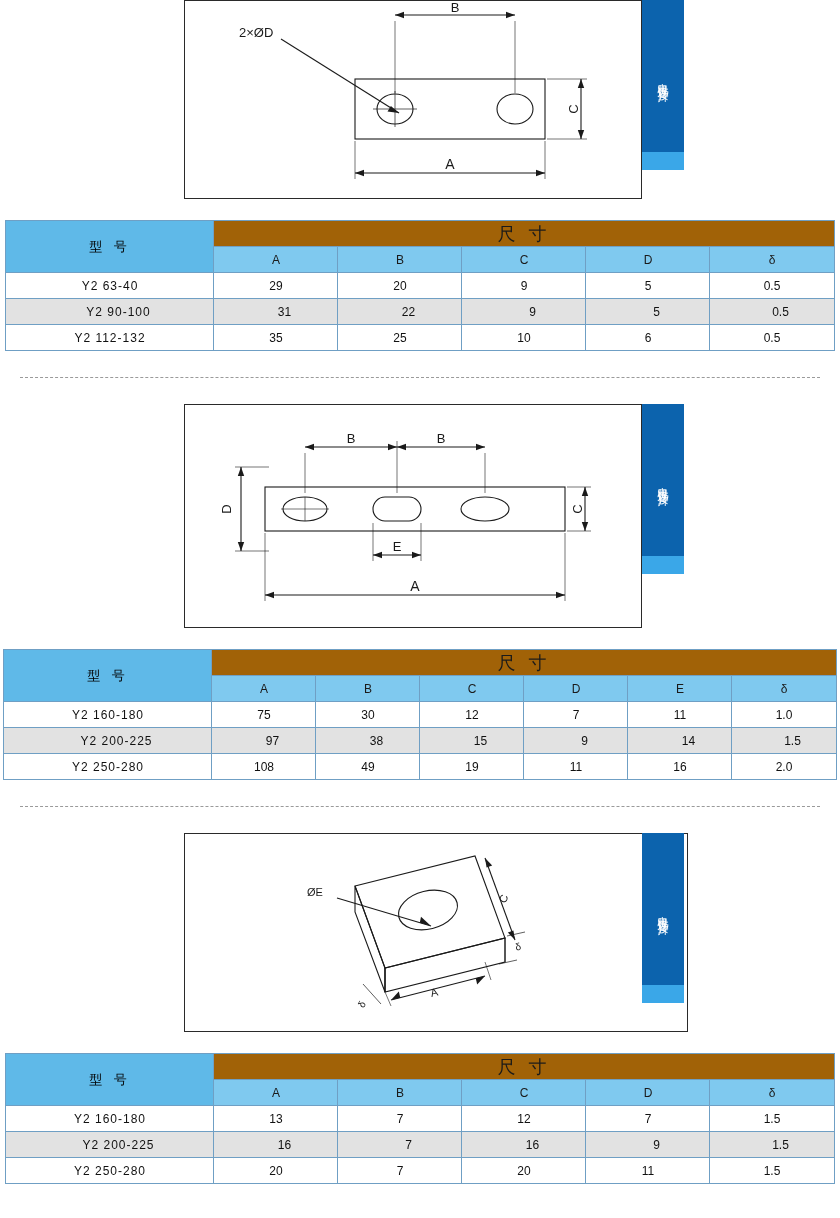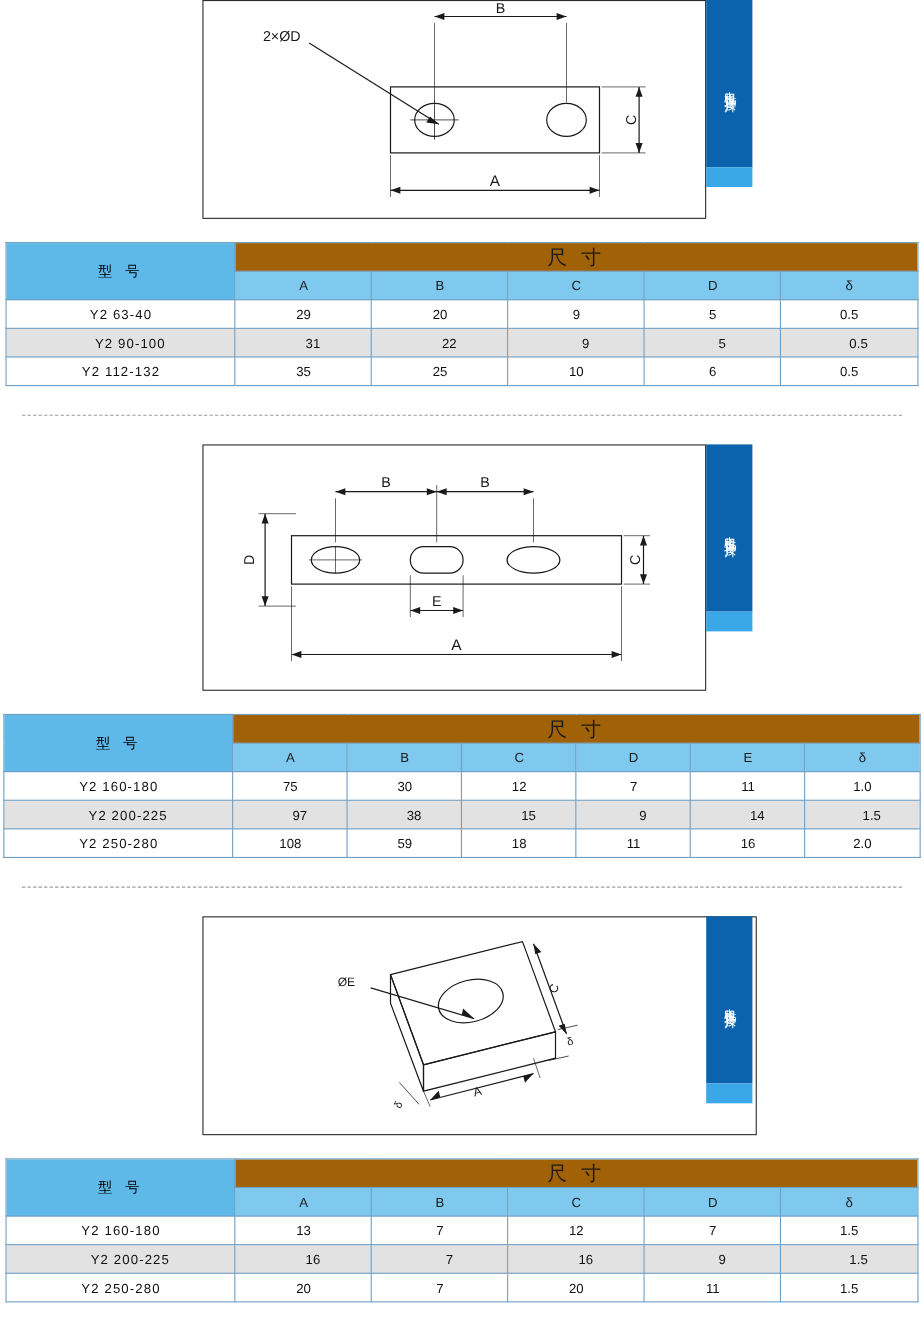--- a/index.html
+++ b/index.html
@@ -309,22 +309,22 @@
         <td>97</td>
         <td>38</td>
         <td>15</td>
         <td>9</td>
         <td>14</td>
         <td>1.5</td>
       </tr>
       <tr class="plain">
         <td class="model">Y2 250-280</td>
         <td>108</td>
-        <td>59</td>
-        <td>18</td>
+        <td>49</td>
+        <td>19</td>
         <td>11</td>
         <td>16</td>
         <td>2.0</td>
       </tr>
     </tbody>
       </table>
   </div>
 
   <div class="spacer" style="height:26px;"></div>
   <div class="divider"></div>

